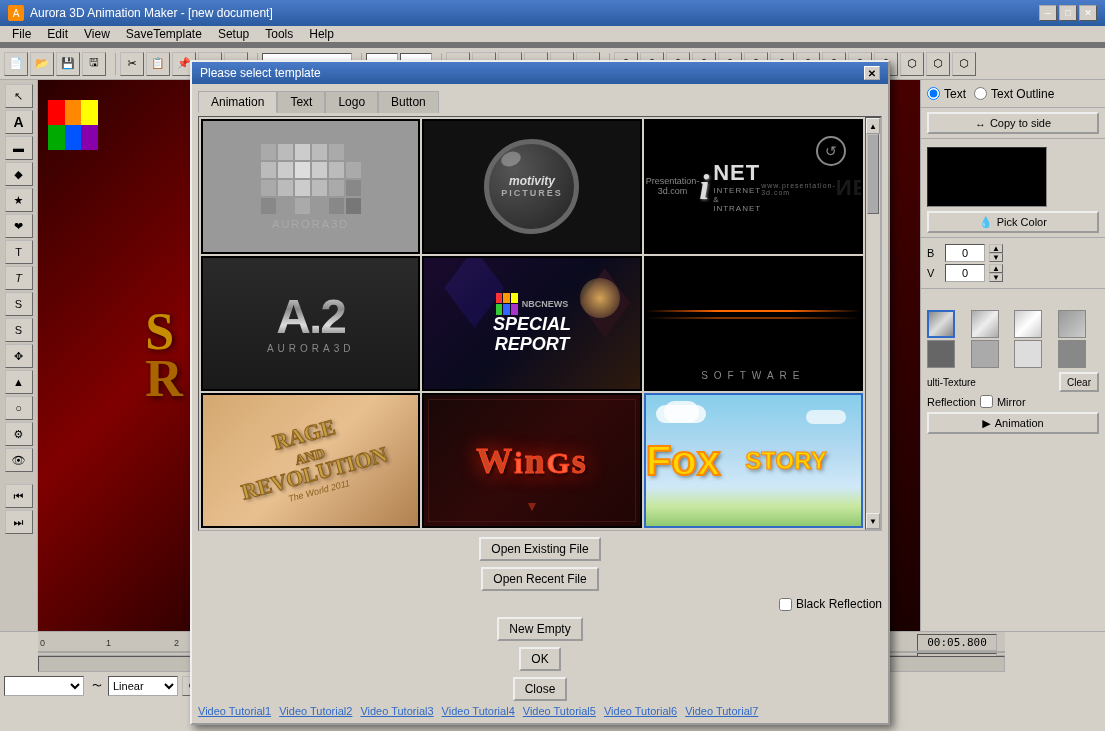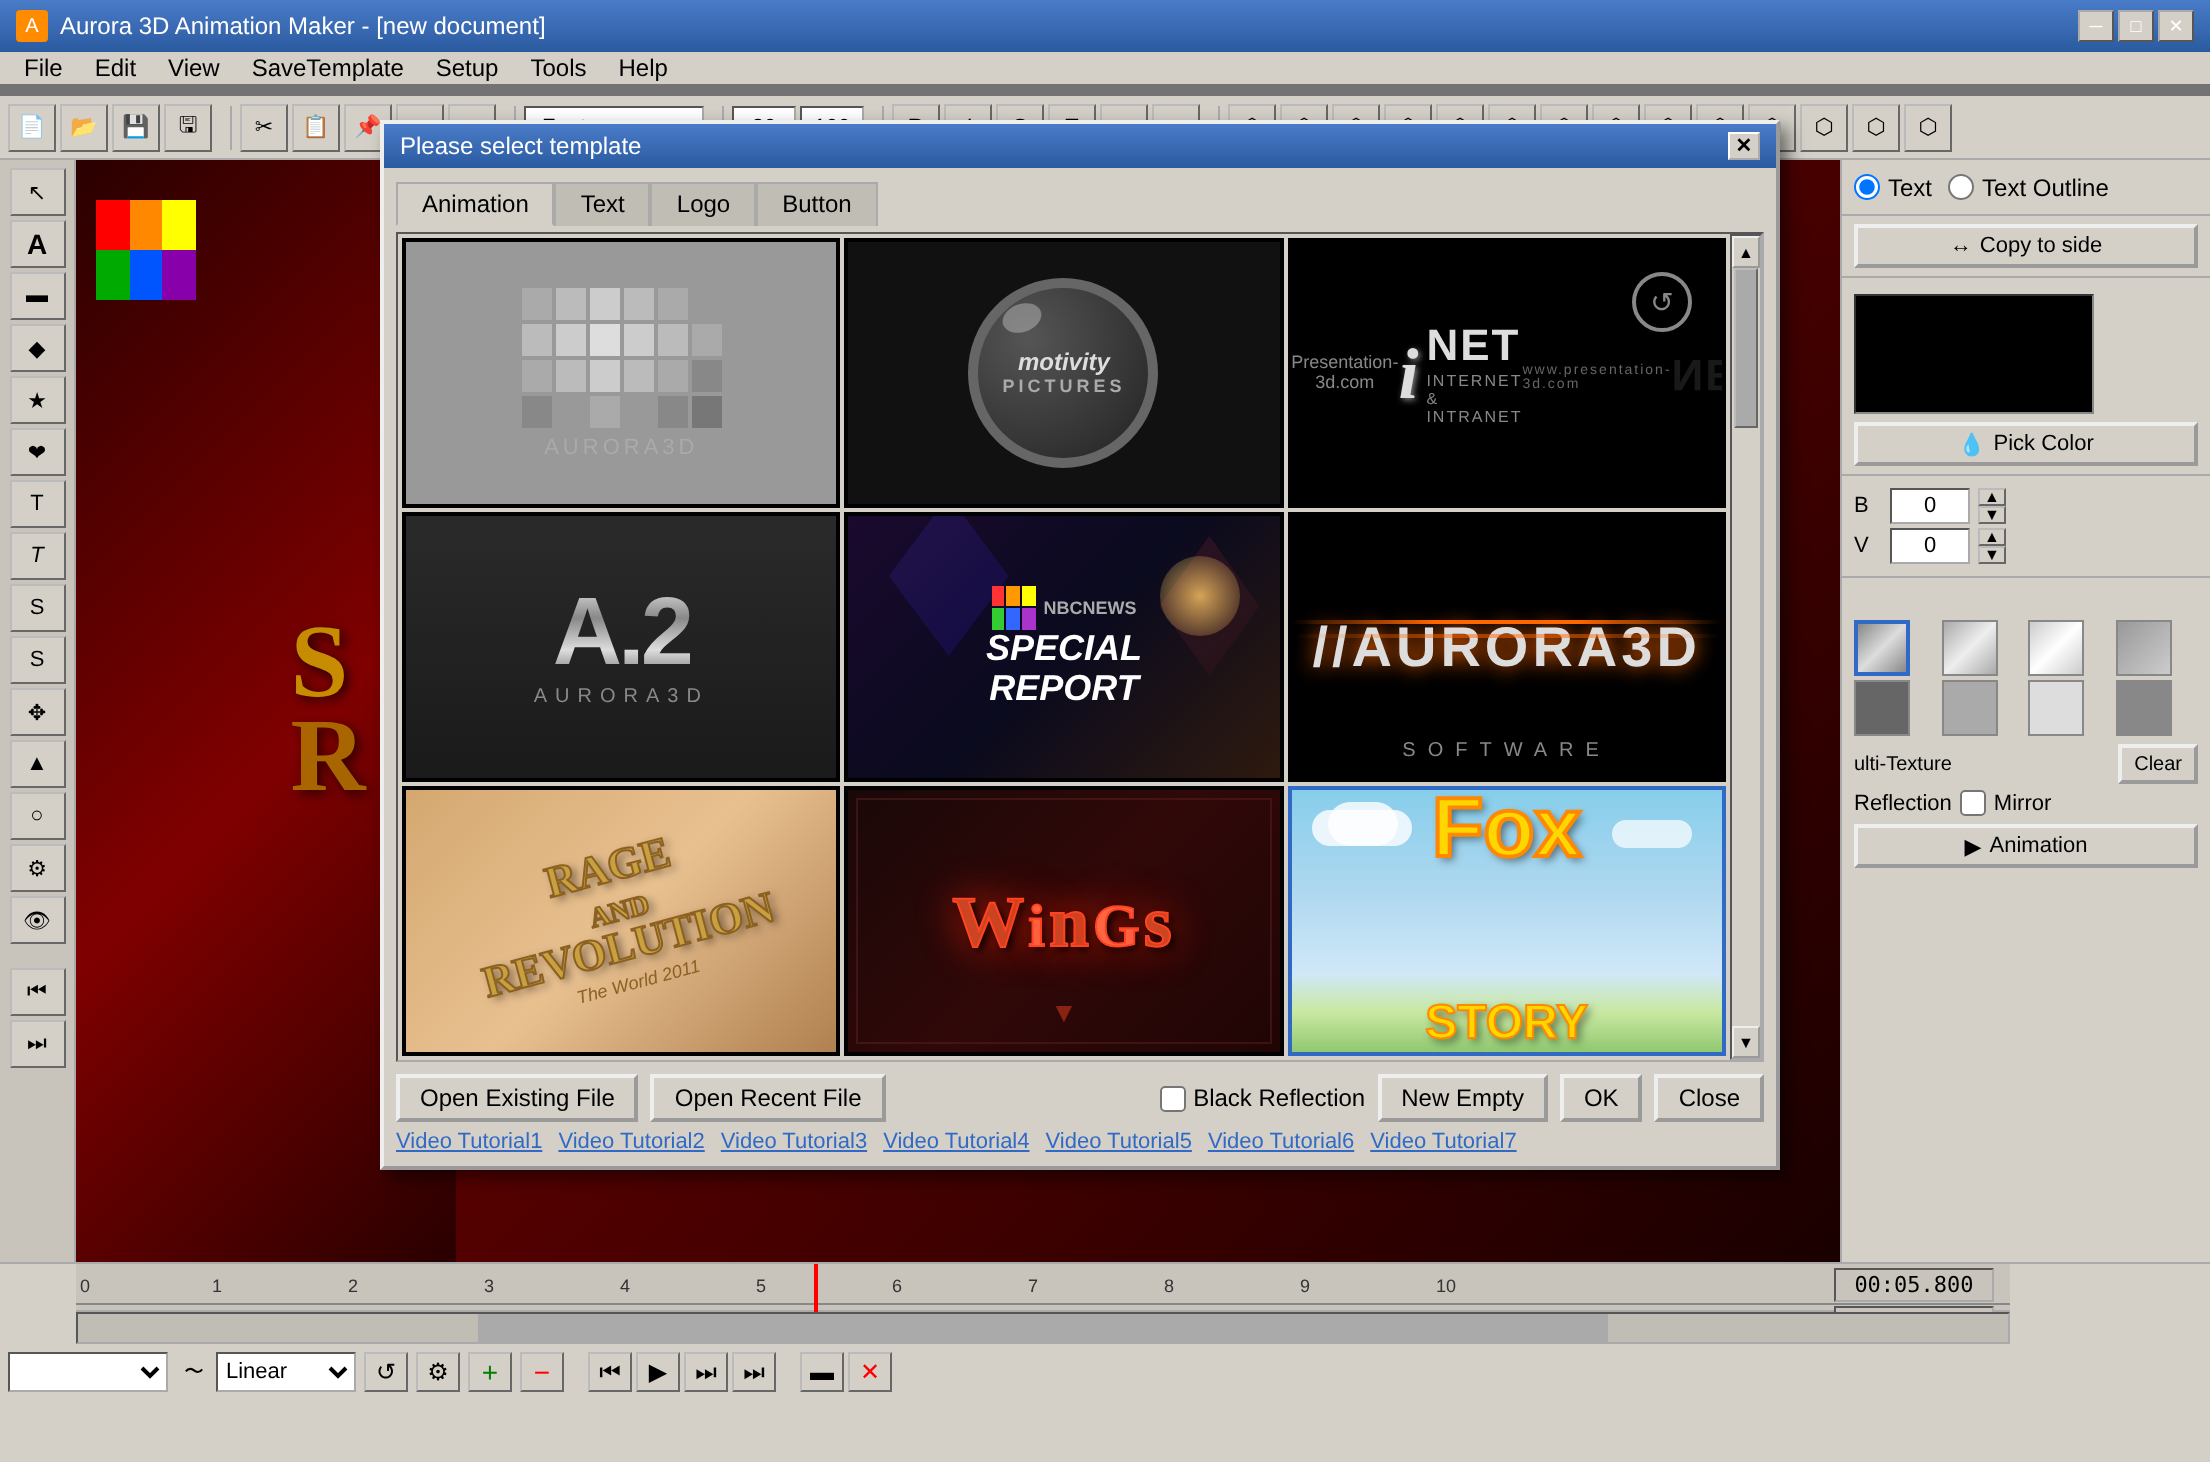--- a/index.html
+++ b/index.html
@@ -141,20 +141,21 @@
       display: flex;
       align-items: center;
       justify-content: center;
     }
     .tmpl-cell.selected { border-color: #316ac5; }
 
     
     .dialog-btnrow {
       display: flex; align-items: center; gap: 6px; margin-top: 6px;
       flex-wrap: wrap;
+      flex-direction: column;
     }
     .dlg-btn {
       height: 24px; padding: 0 10px;
       background: #d4d0c8; border: 2px outset #eee;
       font-size: 12px; cursor: pointer;
       display: flex; align-items: center;
     }
     .dlg-check { display: flex; align-items: center; gap: 4px; margin-left: auto; font-size: 12px; }
 
     
@@ -625,21 +626,20 @@
 
                 <div style="position:absolute; right:20px; top:20px; width:40px; height:40px; background:radial-gradient(circle,rgba(255,200,100,0.8),transparent); border-radius:50%;"></div>
               </div>
             </div>
 
             <div class="tmpl-cell">
               <div style="background:#000; width:100%; height:100%; display:flex; align-items:center; justify-content:center; position:relative;">
 
                 <div style="position:absolute; left:0; top:40%; height:2px; width:100%; background:linear-gradient(90deg,transparent,#ff6600,#ff6600,transparent);"></div>
                 <div style="position:absolute; left:0; top:45%; height:2px; width:100%; background:linear-gradient(90deg,transparent,#ff6600,#ff6600,transparent); opacity:0.5;"></div>
-                <div style="font-size:28px; font-weight:900; font-family:Arial; color:#ddd; letter-spacing:2px; text-shadow:0 0 10px #ff6600;">//AURORA3D</div>
                 <div style="position:absolute; bottom:8px; font-size:10px; color:#888; letter-spacing:6px;">SOFTWARE</div>
               </div>
             </div>
 
             <div class="tmpl-cell">
               <div style="background:linear-gradient(135deg,#d4a870,#e8c090,#b08050); width:100%; height:100%; display:flex; align-items:center; justify-content:center;">
                 <div style="transform:rotate(-15deg); text-align:center; position:relative;">
                   <div style="font-size:22px; font-weight:900; color:#c8a040; font-family:Georgia; text-shadow:2px 2px 4px rgba(0,0,0,0.5); line-height:0.9; -webkit-text-stroke:1px #8b6020;">RAGE<br><span style="font-size:14px;">AND</span><br>REVOLUTION</div>
                   <div style="font-size:9px; color:#8b6020; margin-top:4px; font-style:italic;">The World 2011</div>
                 </div>
@@ -652,21 +652,21 @@
                 <div style="position:absolute; inset:4px; border:1px solid #5a2020; opacity:0.5;"></div>
                 <div style="font-size:36px; font-weight:900; font-family:Georgia; color:#cc4422; text-shadow:2px 2px 4px #000, 0 0 20px #ff2200; letter-spacing:2px; -webkit-text-stroke:1px #ff4422;">
                   W<span style="color:#ff6644; font-size:30px;">i</span>n<span style="color:#ff6644; font-size:30px;">G</span>s
                 </div>
 
                 <div style="position:absolute; bottom:12px; left:50%; transform:translateX(-50%); color:#882211; font-size:14px;">▼</div>
               </div>
             </div>
 
             <div class="tmpl-cell selected">
-              <div style="background:linear-gradient(180deg,#87CEEB 0%,#b0d8f0 40%,#d0e8f8 70%,#c8e8a0 85%,#90c870 100%); width:100%; height:100%; display:flex; align-items:center; justify-content:space-between; flex-direction:column; position:relative;">
+              <div style="background:linear-gradient(180deg,#87CEEB 0%,#b0d8f0 40%,#d0e8f8 70%,#c8e8a0 85%,#90c870 100%); width:100%; height:100%; display:flex; align-items:center; justify-content:flex-start; flex-direction:row; position:relative;gap:25px;">
 
                 <div style="position:absolute; top:10px; left:10px; background:rgba(255,255,255,0.8); border-radius:20px; width:50px; height:18px;"></div>
                 <div style="position:absolute; top:6px; left:18px; background:rgba(255,255,255,0.8); border-radius:20px; width:35px; height:22px;"></div>
                 <div style="position:absolute; top:15px; right:15px; background:rgba(255,255,255,0.7); border-radius:15px; width:40px; height:14px;"></div>
 
                 <div style="font-size:42px; font-weight:900; font-family:Arial; color:#ffd700; -webkit-text-stroke:2px #ff8800; text-shadow:2px 2px 4px rgba(0,0,0,0.5); line-height:0.9; z-index:1;">Fox</div>
                 <div style="font-size:24px; font-weight:900; font-family:Arial; color:#ffd700; -webkit-text-stroke:1px #ff8800; text-shadow:2px 2px 4px rgba(0,0,0,0.5); z-index:1;">STORY</div>
               </div>
             </div>
 

